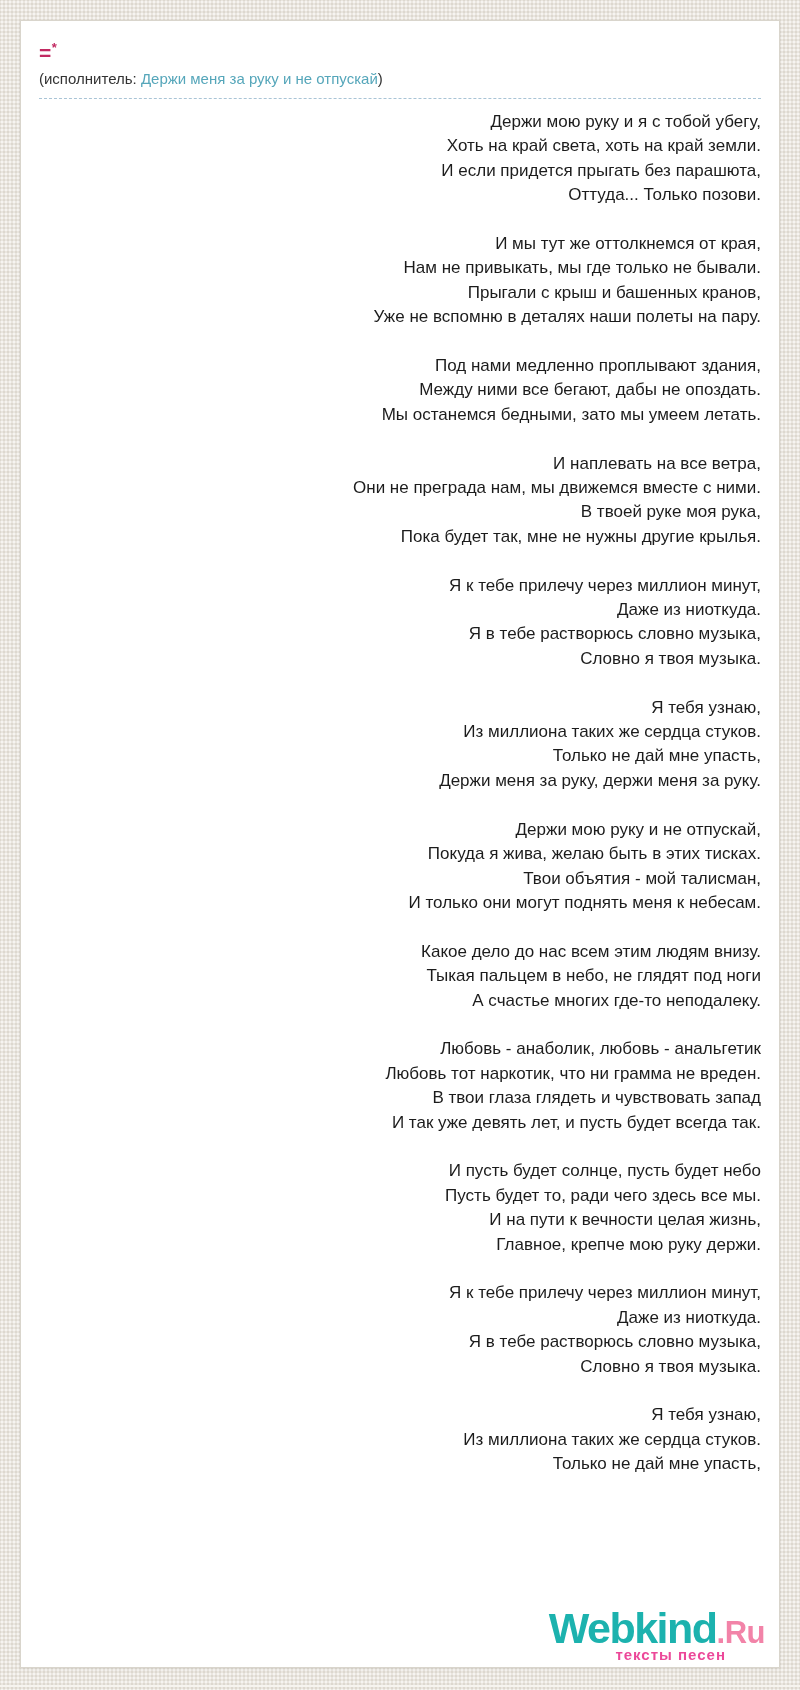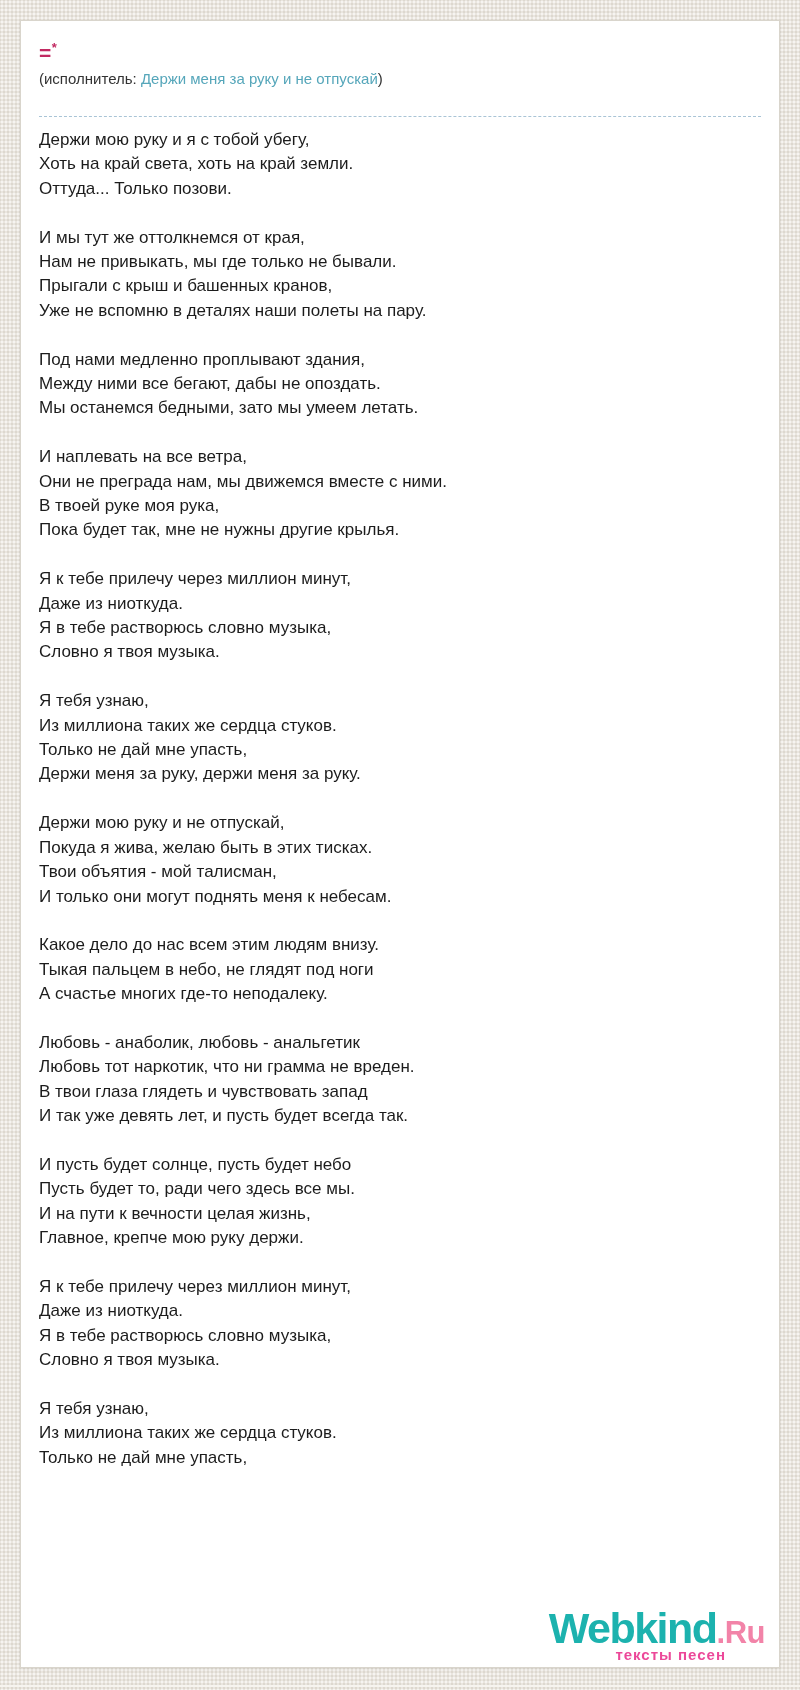--- a/index.html
+++ b/index.html
@@ -40,35 +40,35 @@
     font-weight: bold;
     line-height: 26px;
     letter-spacing: 0.5px;
   }
   .title sup { font-size: 13px; vertical-align: super; }
   .artist-line {
     margin-top: 3px;
     font-size: 15px;
     line-height: 20px;
     color: #333333;
-    padding-bottom: 27px;
+    padding-bottom: 9px;
     border-bottom: 1px dashed #a9c4d6;
   }
   .artist-link {
     color: #55a6ba;
     text-decoration: none;
     cursor: pointer;
   }
   .lyrics {
     padding: 11px 18px 0 18px;
     font-size: 17px;
     line-height: 24.4px;
     color: #1c1c1c;
   }
-  .stanza { margin-bottom: 24.4px; }
+  .stanza { margin-bottom: 24.4px; text-align: right; }
   .lyric-line { white-space: nowrap; }
   .logo {
     position: absolute;
     right: 14px; bottom: 5px;
     text-align: right;
     line-height: 1;
     cursor: pointer;
   }
   .logo-main {
     color: #1cb2ae;
@@ -100,20 +100,21 @@
 
     <div class="header">
       <h1 class="title"><span>=</span><sup>*</sup></h1>
       <div class="artist-line"><span>(исполнитель: </span><a class="artist-link">Держи меня за руку и не отпускай</a><span>)</span></div>
     </div>
 
     <div class="lyrics" id="lyrics">
         <div class="stanza">
           <div class="lyric-line">Держи мою руку и я с тобой убегу,</div>
           <div class="lyric-line">Хоть на край света, хоть на край земли.</div>
+          <div class="lyric-line">И если придется прыгать без парашюта,</div>
           <div class="lyric-line">Оттуда... Только позови.</div>
         </div>
         <div class="stanza">
           <div class="lyric-line">И мы тут же оттолкнемся от края,</div>
           <div class="lyric-line">Нам не привыкать, мы где только не бывали.</div>
           <div class="lyric-line">Прыгали с крыш и башенных кранов,</div>
           <div class="lyric-line">Уже не вспомню в деталях наши полеты на пару.</div>
         </div>
         <div class="stanza">
           <div class="lyric-line">Под нами медленно проплывают здания,</div>

